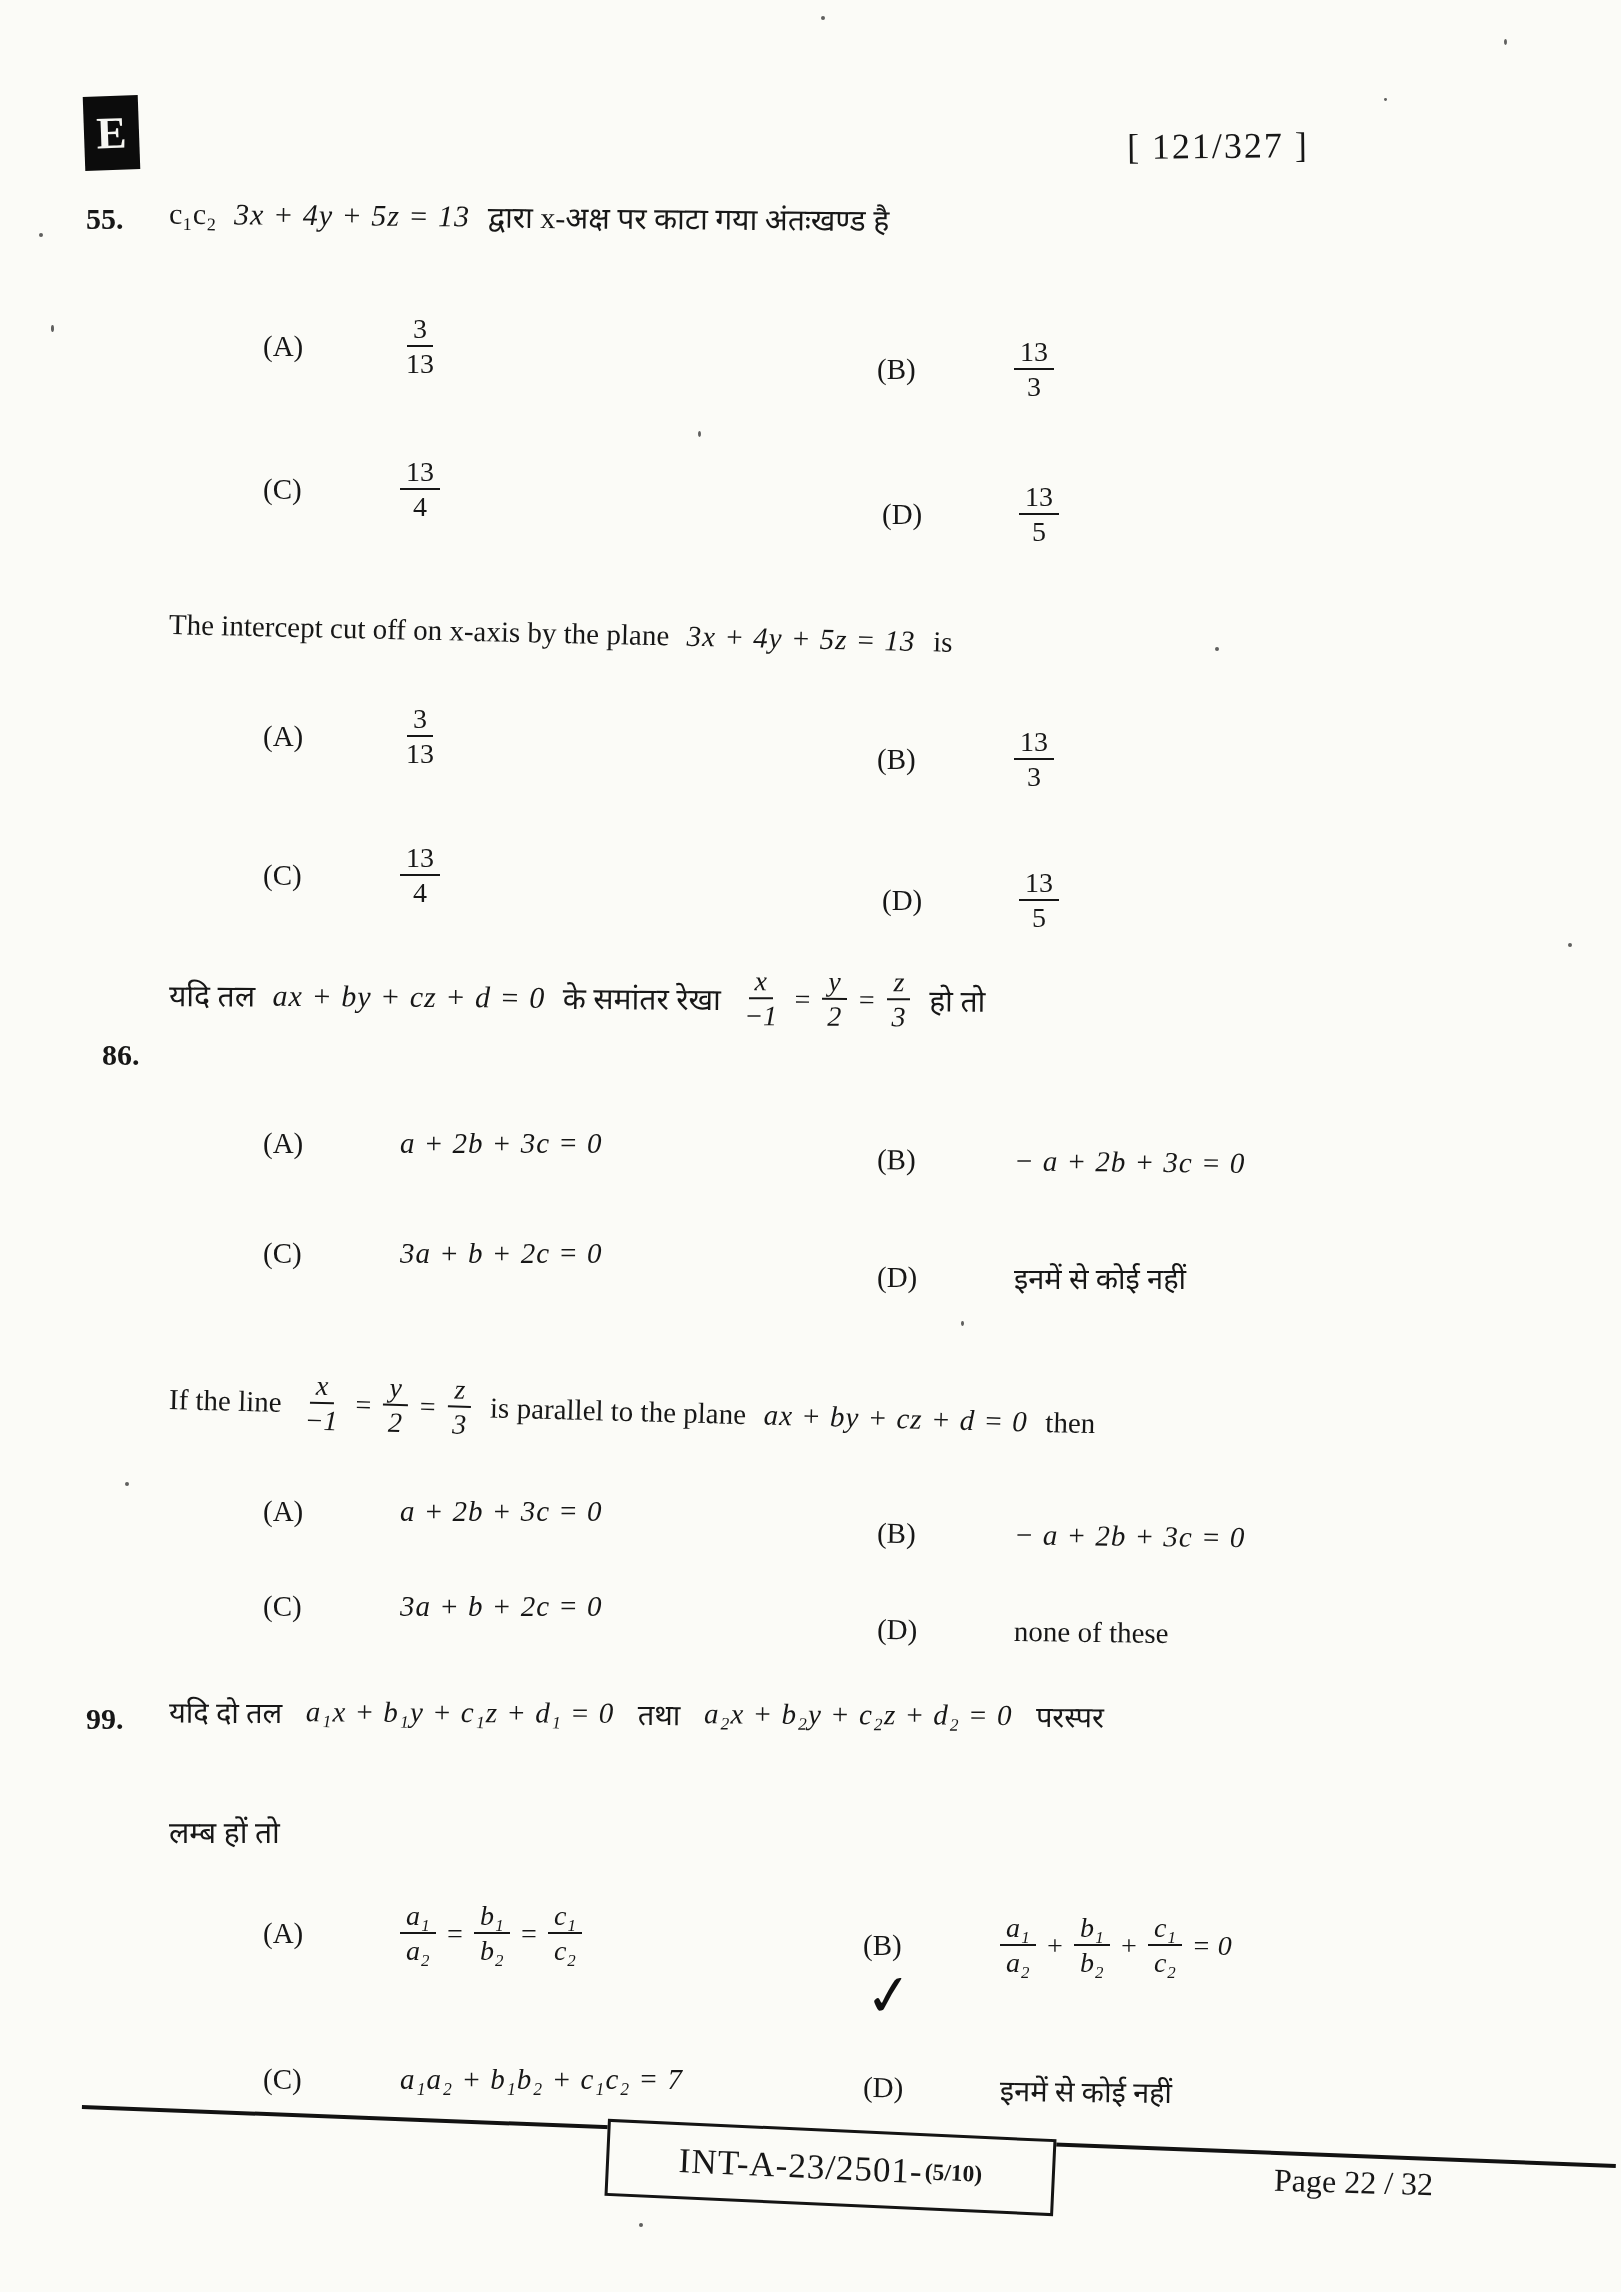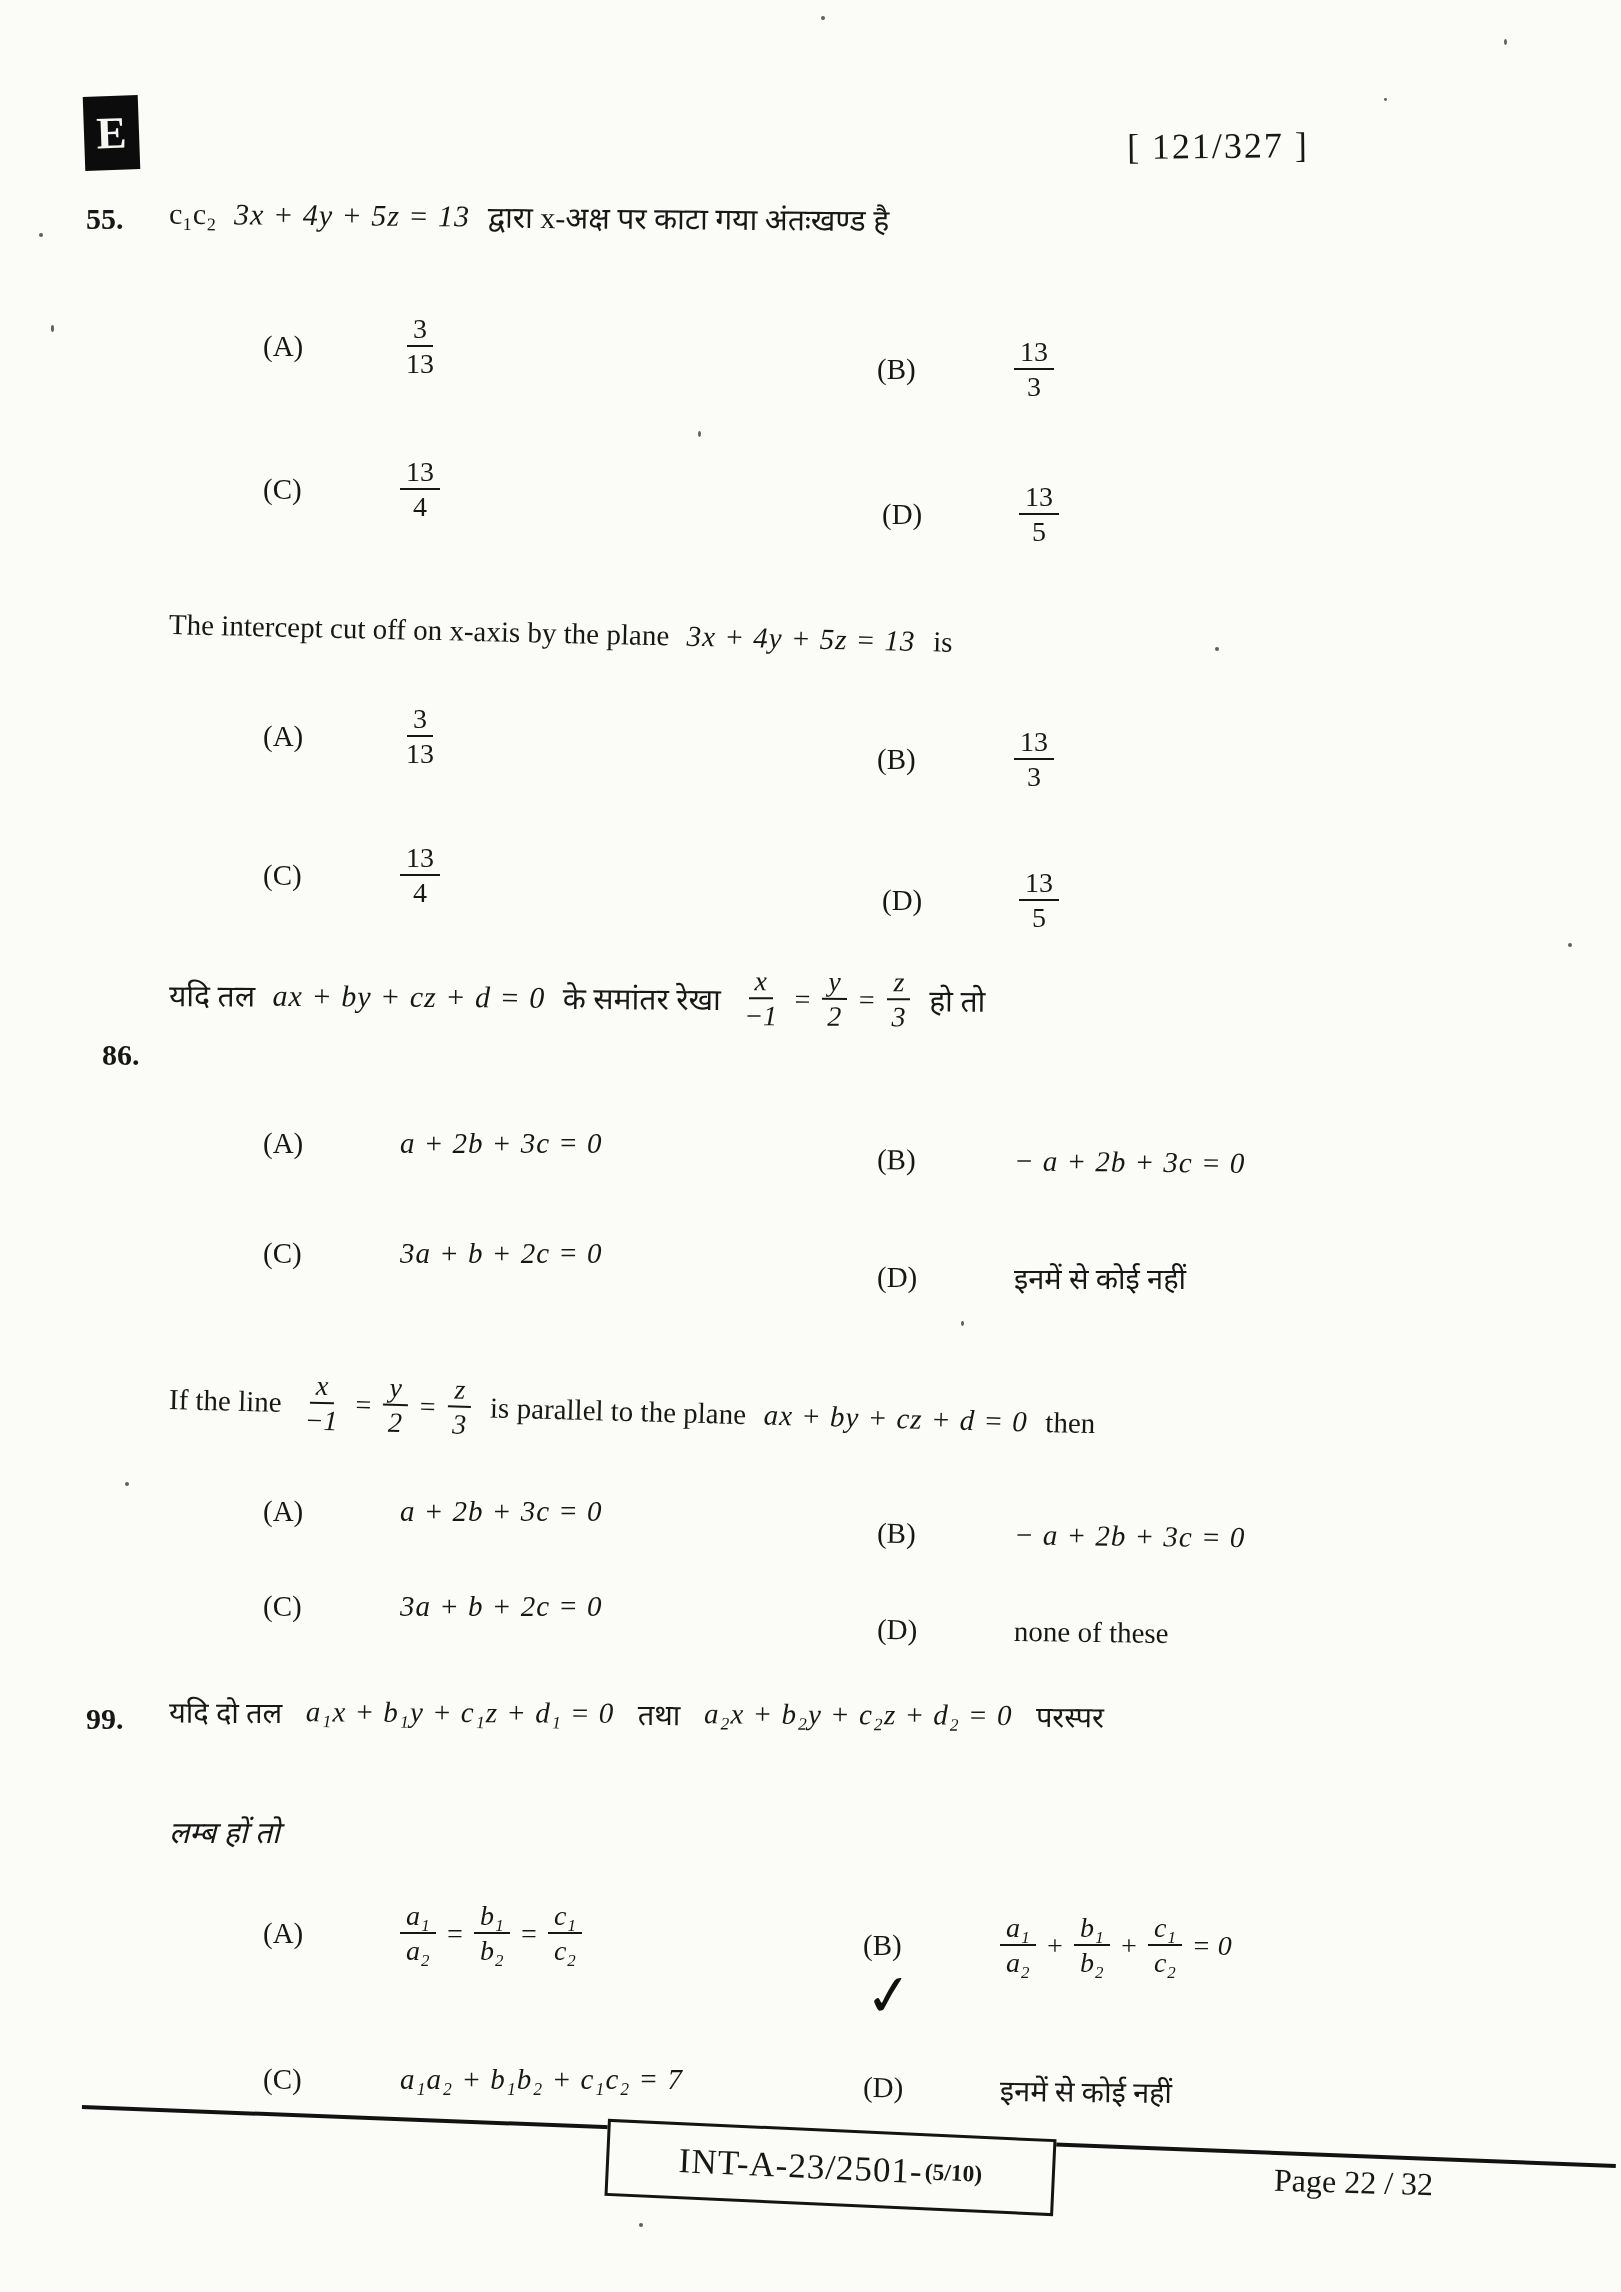--- a/index.html
+++ b/index.html
@@ -221,21 +221,21 @@
   </div>
 
   <div class="abs qnum" style="left:86px;top:1702px;">99.</div>
   <div class="abs qline" style="left:169px;top:1694px;font-size:29px;gap:23.5px;transform:rotate(0.3deg);">
     <span class="hin">यदि दो तल</span>
     <span class="math">a₁x + b₁y + c₁z + d₁ = 0</span>
     <span class="hin">तथा</span>
     <span class="math">a₂x + b₂y + c₂z + d₂ = 0</span>
     <span class="hin">परस्पर</span>
   </div>
-  <div class="abs qline" style="left:169px;top:1811px;font-style:italic;">
+  <div class="abs qline" style="left:169px;top:1811px;">
     <span class="hin">लम्ब हों तो</span>
   </div>
 
   <div class="abs opt" style="left:263px;top:1901px;">
     <span class="lbl">(A)</span>
     <span class="optfracs">
       <span class="frac it">
         <span class="fnum">a₁</span>
         <span class="fden">a₂</span>
       </span>

